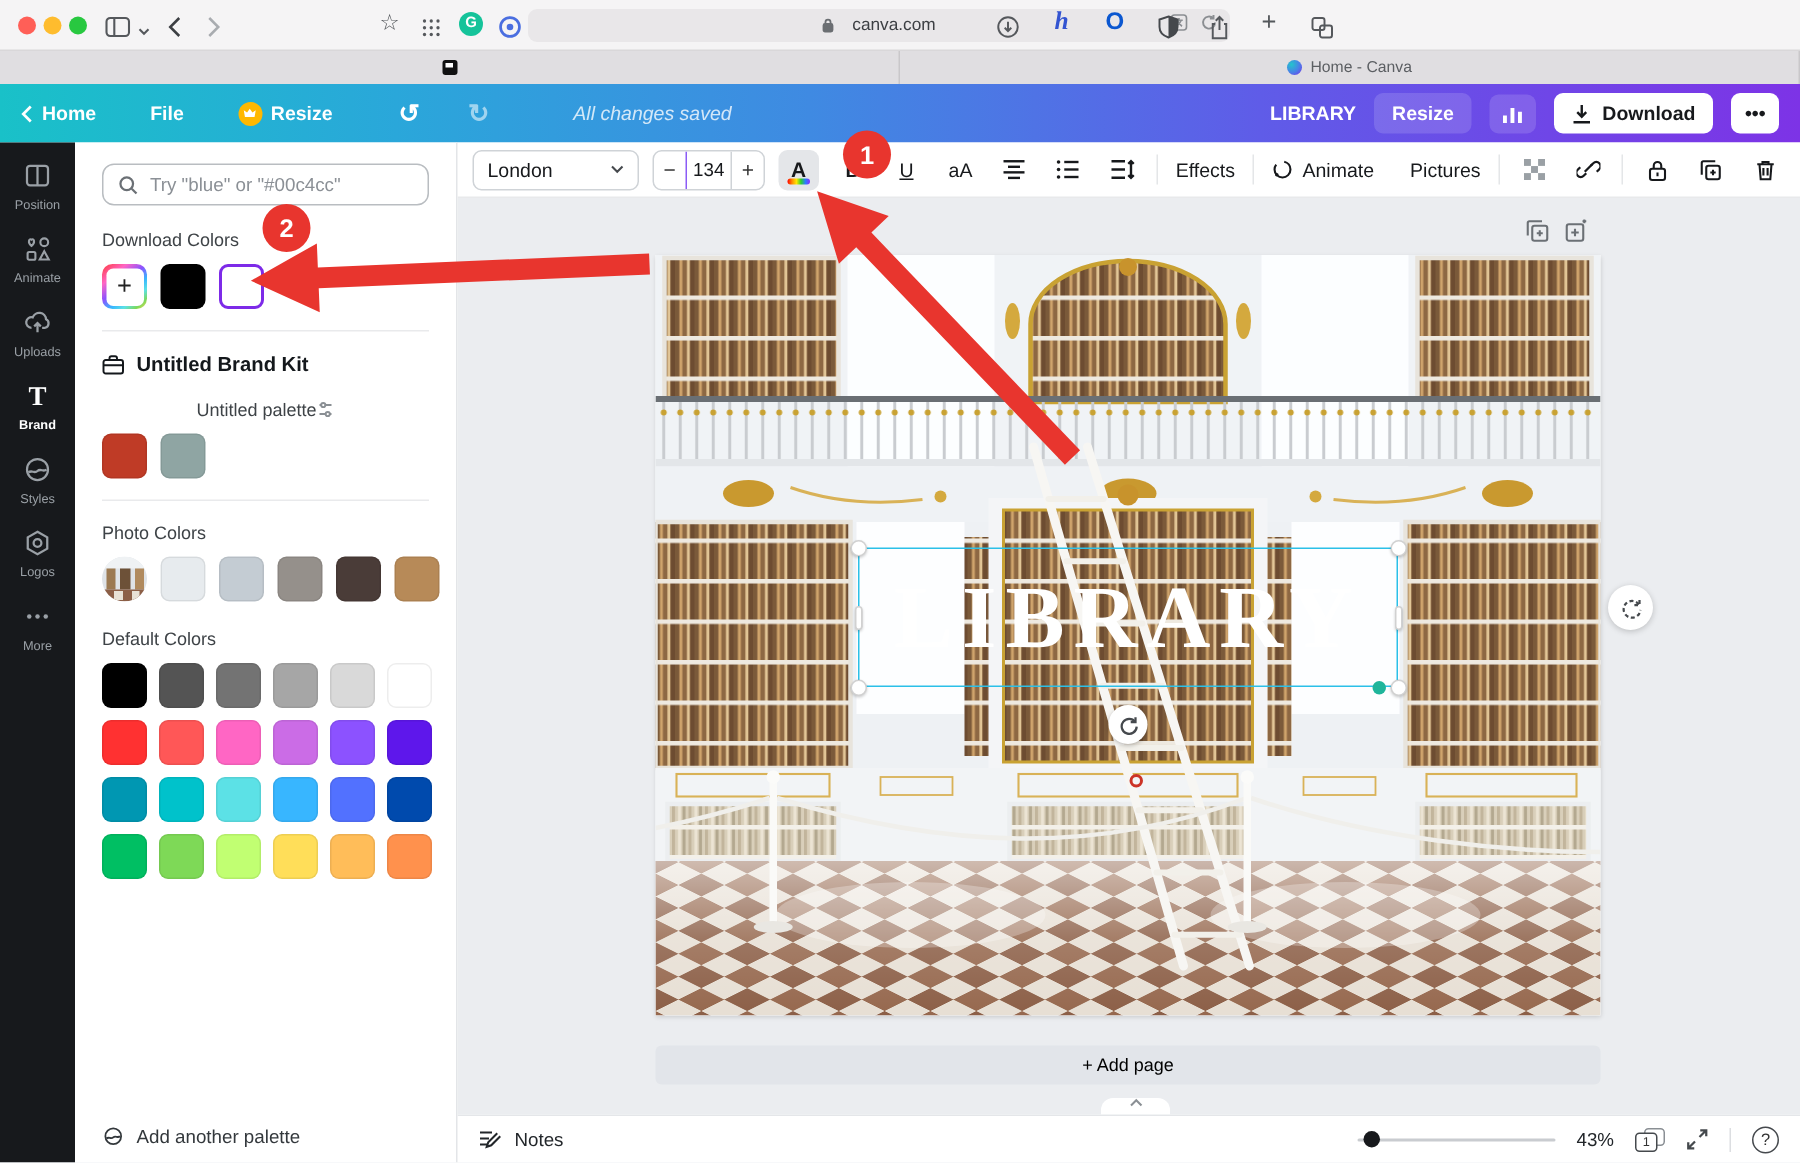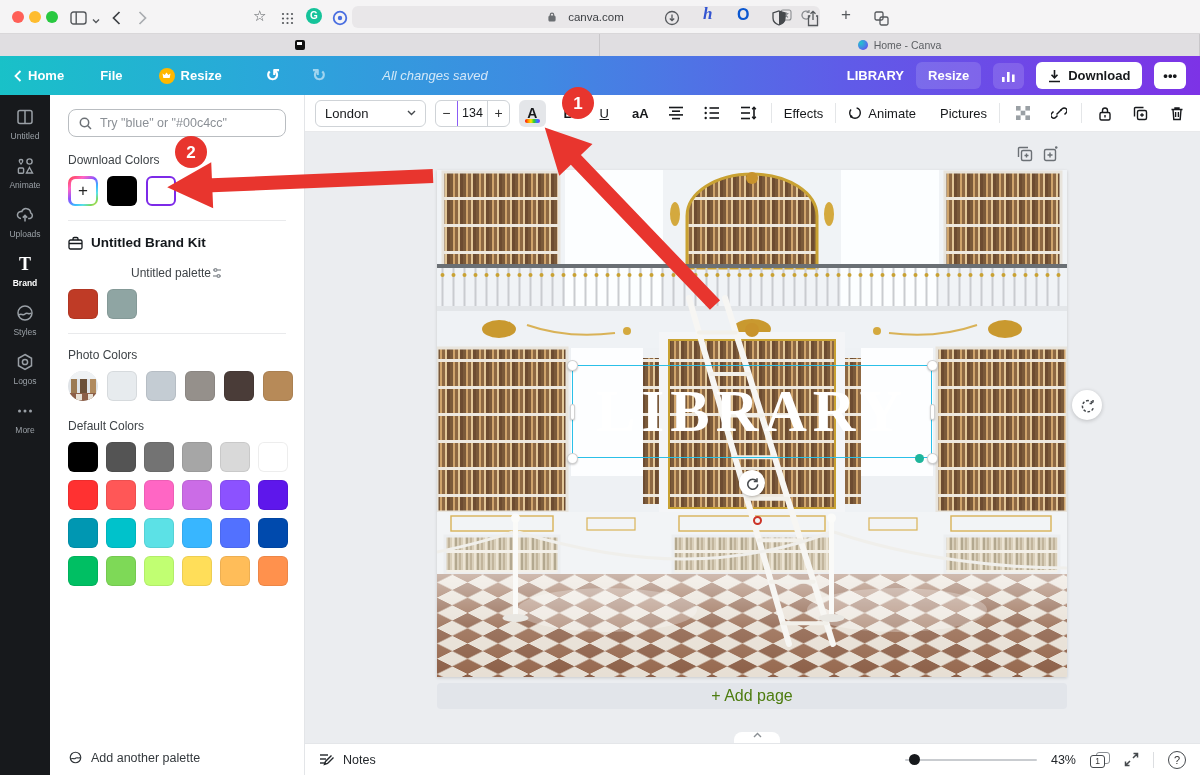--- a/index.html
+++ b/index.html
@@ -78,21 +78,21 @@
   .canvas-text { position:absolute; left:135px; top:195px; width:360px; height:93px; line-height:92px; text-align:center; font-family:"Liberation Serif","DejaVu Serif",serif; font-weight:700; font-size:59px; letter-spacing:6px; color:#ffffff; }
   .selbox { position:absolute; left:135px; top:195px; width:360px; height:93px; border:1.6px solid #2bc0e8; }
   .handle { position:absolute; background:#fff; border:1px solid rgba(0,0,0,.18); box-shadow:0 1px 2px rgba(0,0,0,.2); }
   .h-corner { width:11px; height:11px; border-radius:50%; }
   .h-side { width:5px; height:16px; border-radius:3px; }
   .rot-handle { position:absolute; left:302px; top:300px; width:26px; height:26px; border-radius:50%; background:#fff; box-shadow:0 1px 3px rgba(0,0,0,.25); display:flex; align-items:center; justify-content:center; color:#333; }
   .teal-dot { position:absolute; width:9px; height:9px; border-radius:50%; background:#1fb59b; }
   .red-ring { position:absolute; left:316px; top:346px; width:9px; height:9px; border-radius:50%; border:2px solid #cc3327; }
   .float-btn { position:absolute; left:767px; top:258px; width:30px; height:30px; border-radius:50%; background:#fff; box-shadow:0 1px 4px rgba(0,0,0,.2); display:flex; align-items:center; justify-content:center; color:#44484c; }
   .page-controls { position:absolute; left:712px; top:14px; display:flex; gap:10px; color:#6b7075; }
-  .addpage { position:absolute; left:132px; top:551px; width:630px; height:26px; background:#e2e5ea; border-radius:4px; display:flex; align-items:center; justify-content:center; font-size:16px; color:#4d7c0f; }
+  .addpage { position:absolute; left:132px; top:565px; width:630px; height:26px; background:#e2e5ea; border-radius:4px; display:flex; align-items:center; justify-content:center; font-size:12px; color:#000000; }
   .collapse { position:absolute; left:429px; bottom:0; width:46px; height:11px; background:#fff; border-radius:8px 8px 0 0; display:flex; align-items:flex-start; justify-content:center; color:#8a8f94; }
 
   .statusbar { height:32px; background:#fff; border-top:1px solid #e4e6e9; display:flex; align-items:center; padding:0 14px; gap:10px; flex:0 0 auto; font-size:12.5px; color:#22262a; }
   .notes { display:flex; align-items:center; gap:8px; }
   .sb-right { margin-left:auto; display:flex; align-items:center; gap:14px; }
   .slider { width:132px; height:2px; background:#c9ccd0; border-radius:2px; position:relative; }
   .slider .knob { position:absolute; left:4px; top:-4.5px; width:11px; height:11px; border-radius:50%; background:#17191c; }
   .pagebadge { position:relative; width:20px; height:16px; }
   .pagebadge .back { position:absolute; right:0; top:0; width:14px; height:12px; border:1.3px solid #8a8f94; border-radius:3px; background:#fff; }
   .pagebadge .front { position:absolute; left:0; bottom:0; width:15px; height:13px; border:1.3px solid #45494d; border-radius:3px; background:#fff; font-size:8.5px; display:flex; align-items:center; justify-content:center; color:#333; }
@@ -254,21 +254,21 @@
   </div>
 
   <div class="workspace">
 
     <div class="rail">
       <div class="rail-item">
         <svg class="ic" width="20" height="20" viewBox="0 0 20 20" fill="none" stroke="currentColor" stroke-width="1.5">
             <rect x="3" y="3.5" width="14" height="13" rx="2"></rect>
             <line x1="10" y1="3.5" x2="10" y2="16.5"></line>
           </svg>
-        <span>Untitled</span>
+        <span>Position</span>
       </div>
       <div class="rail-item">
         <svg class="ic" width="20" height="20" viewBox="0 0 20 20" fill="none" stroke="currentColor" stroke-width="1.4">
             <path d="M6,8 C3,5.5 4.6,2.6 6,3.8 C7.4,2.6 9,5.5 6,8 Z"></path>
             <circle cx="14.5" cy="5.5" r="2.6"></circle>
             <rect x="3.4" y="12" width="5.2" height="5.2" rx="1"></rect>
             <path d="M14.5,11.5 L17.5,17 h-6 Z"></path>
           </svg>
         <span>Animate</span>
       </div>
@@ -422,21 +422,21 @@
           <div class="step-btn">−</div>
           <div class="step-val">134</div>
           <div class="step-btn">+</div>
         </div>
         <div class="tbtn active colorA">
           <span>A</span>
           <span class="bar"></span>
         </div>
         <div class="tbtn">B</div>
         <div class="tbtn" style="text-decoration:underline;font-weight:400">U</div>
-        <div class="tbtn" style="font-weight:700">aA</div>
+        <div class="tbtn" style="font-weight:400">aA</div>
         <div class="tbtn">
           <svg class="ic" width="16" height="14" viewBox="0 0 16 14" stroke="#17191c" stroke-width="1.6">
               <line x1="1" y1="1.5" x2="15" y2="1.5"></line>
               <line x1="4" y1="5.2" x2="12" y2="5.2"></line>
               <line x1="1" y1="8.9" x2="15" y2="8.9"></line>
               <line x1="4" y1="12.6" x2="12" y2="12.6"></line>
             </svg>
         </div>
         <div class="tbtn">
           <svg class="ic" width="16" height="14" viewBox="0 0 16 14" stroke="#17191c" stroke-width="1.6">

